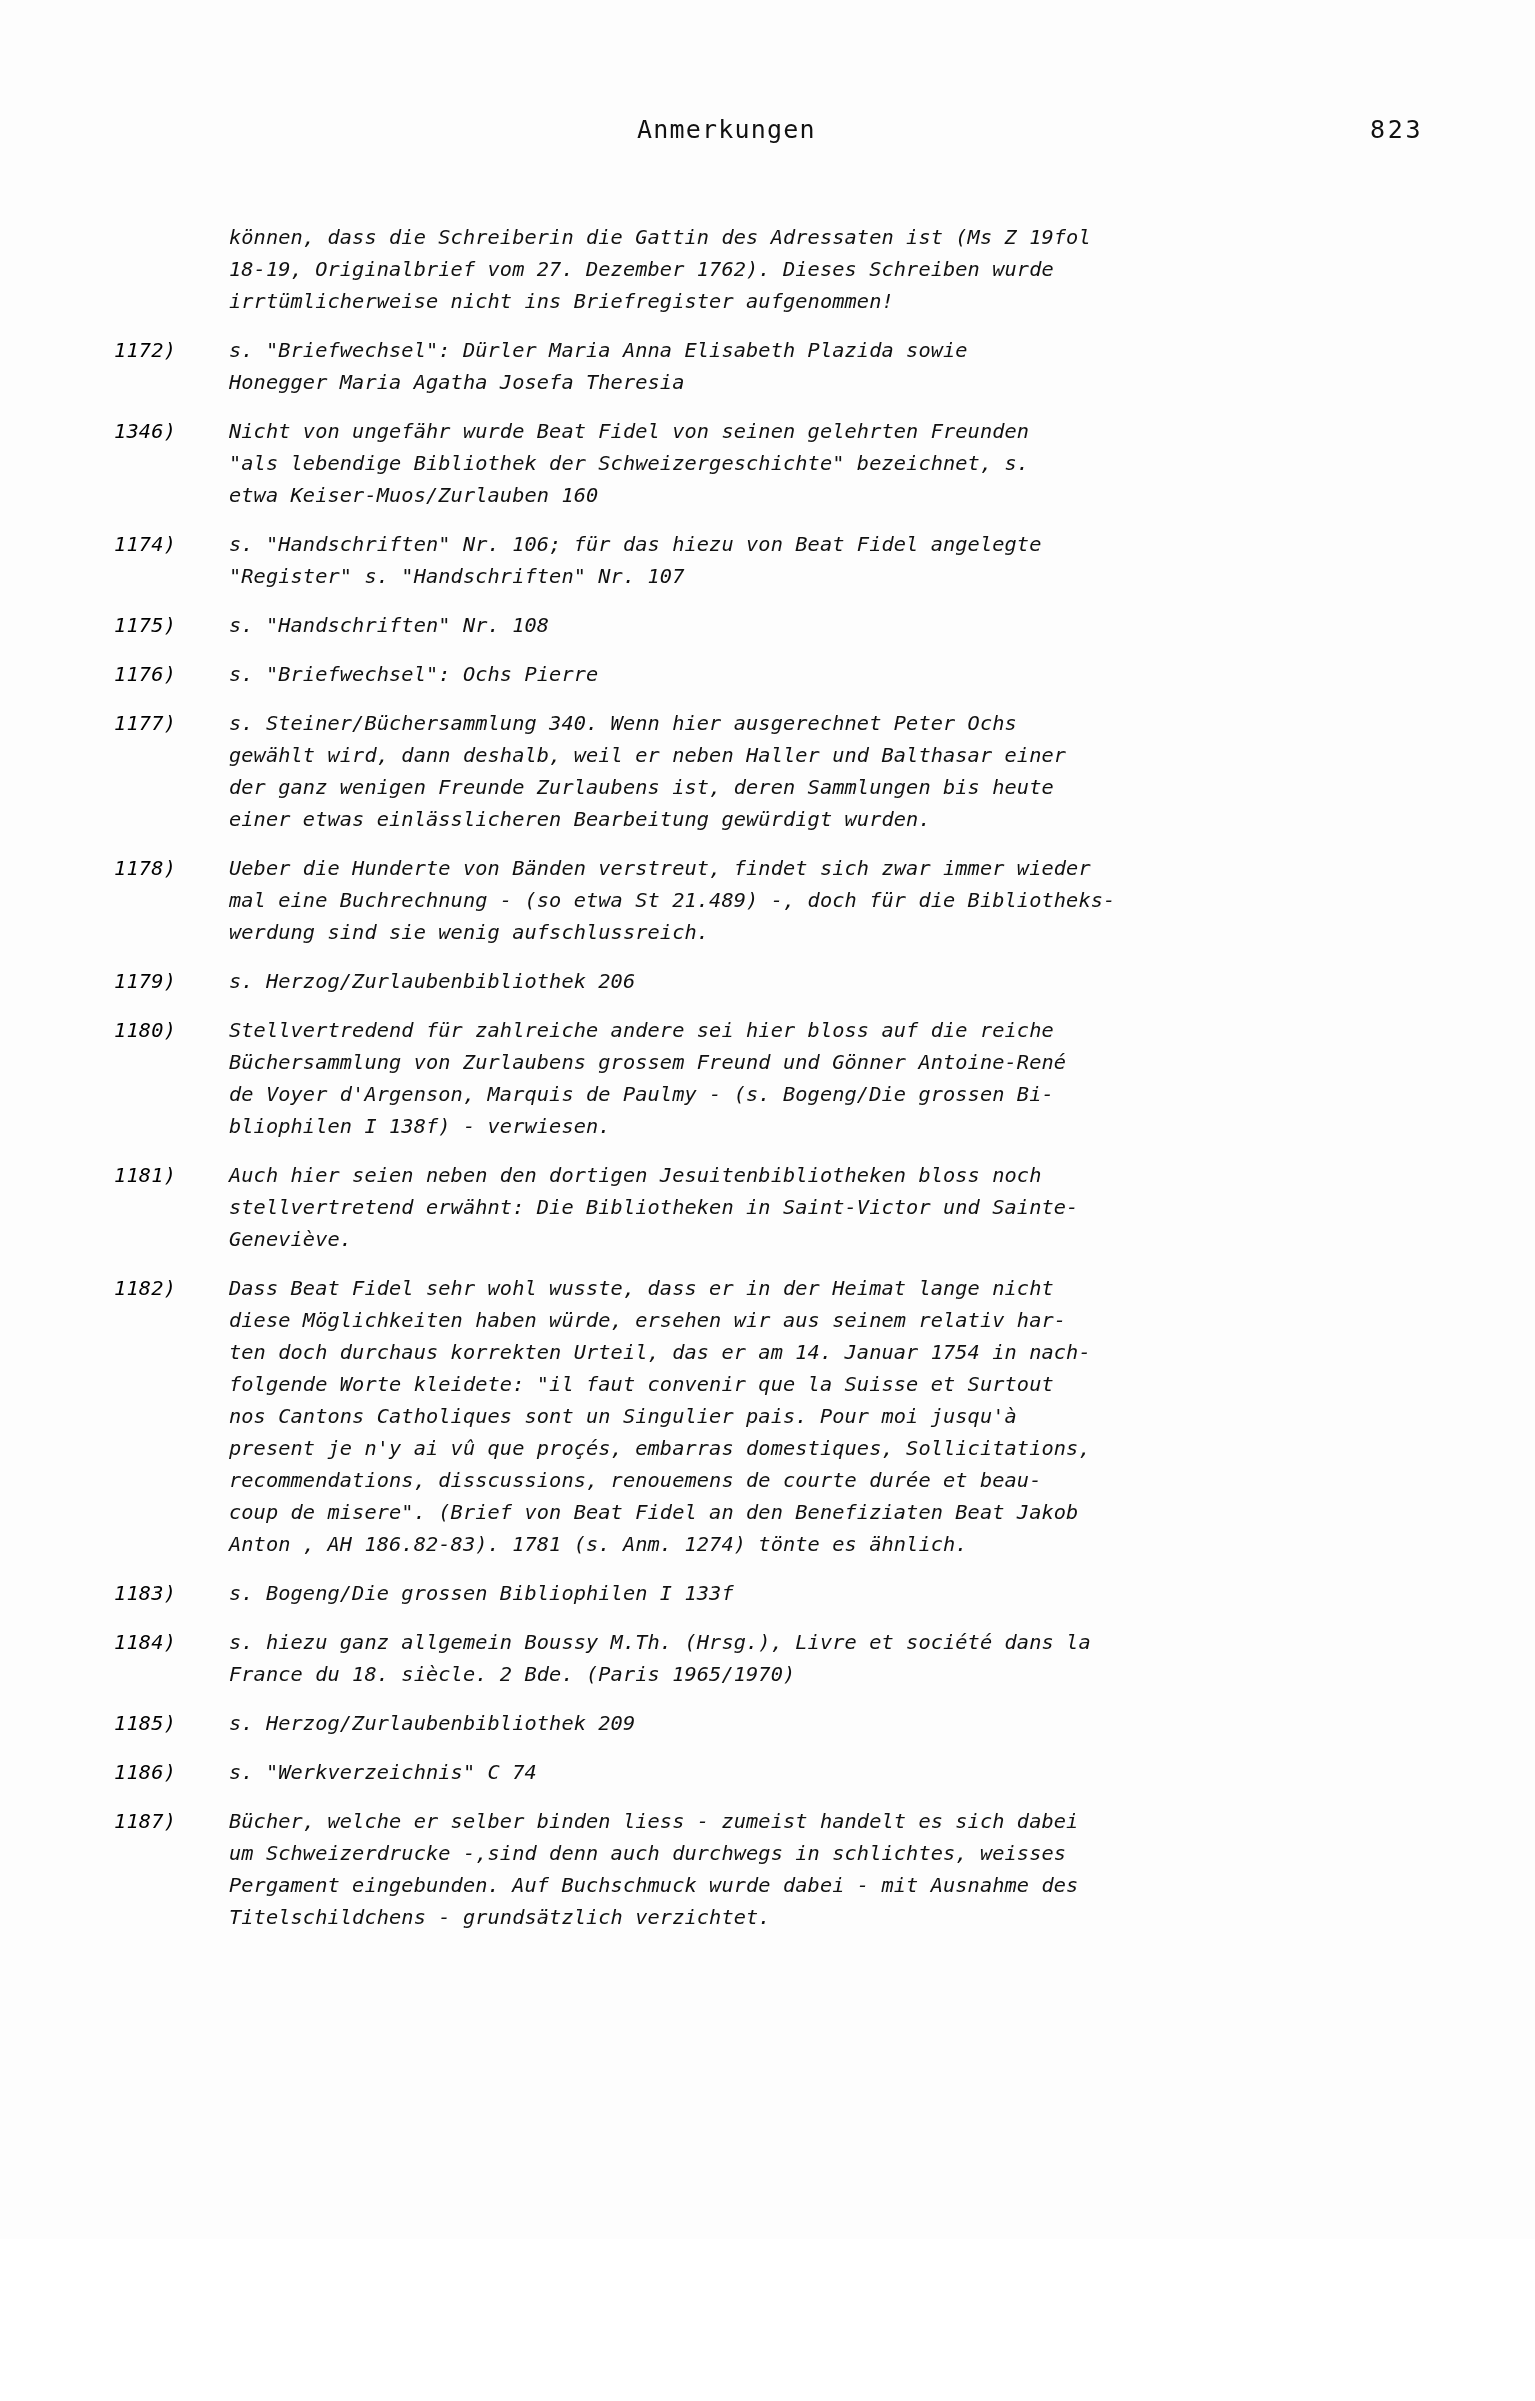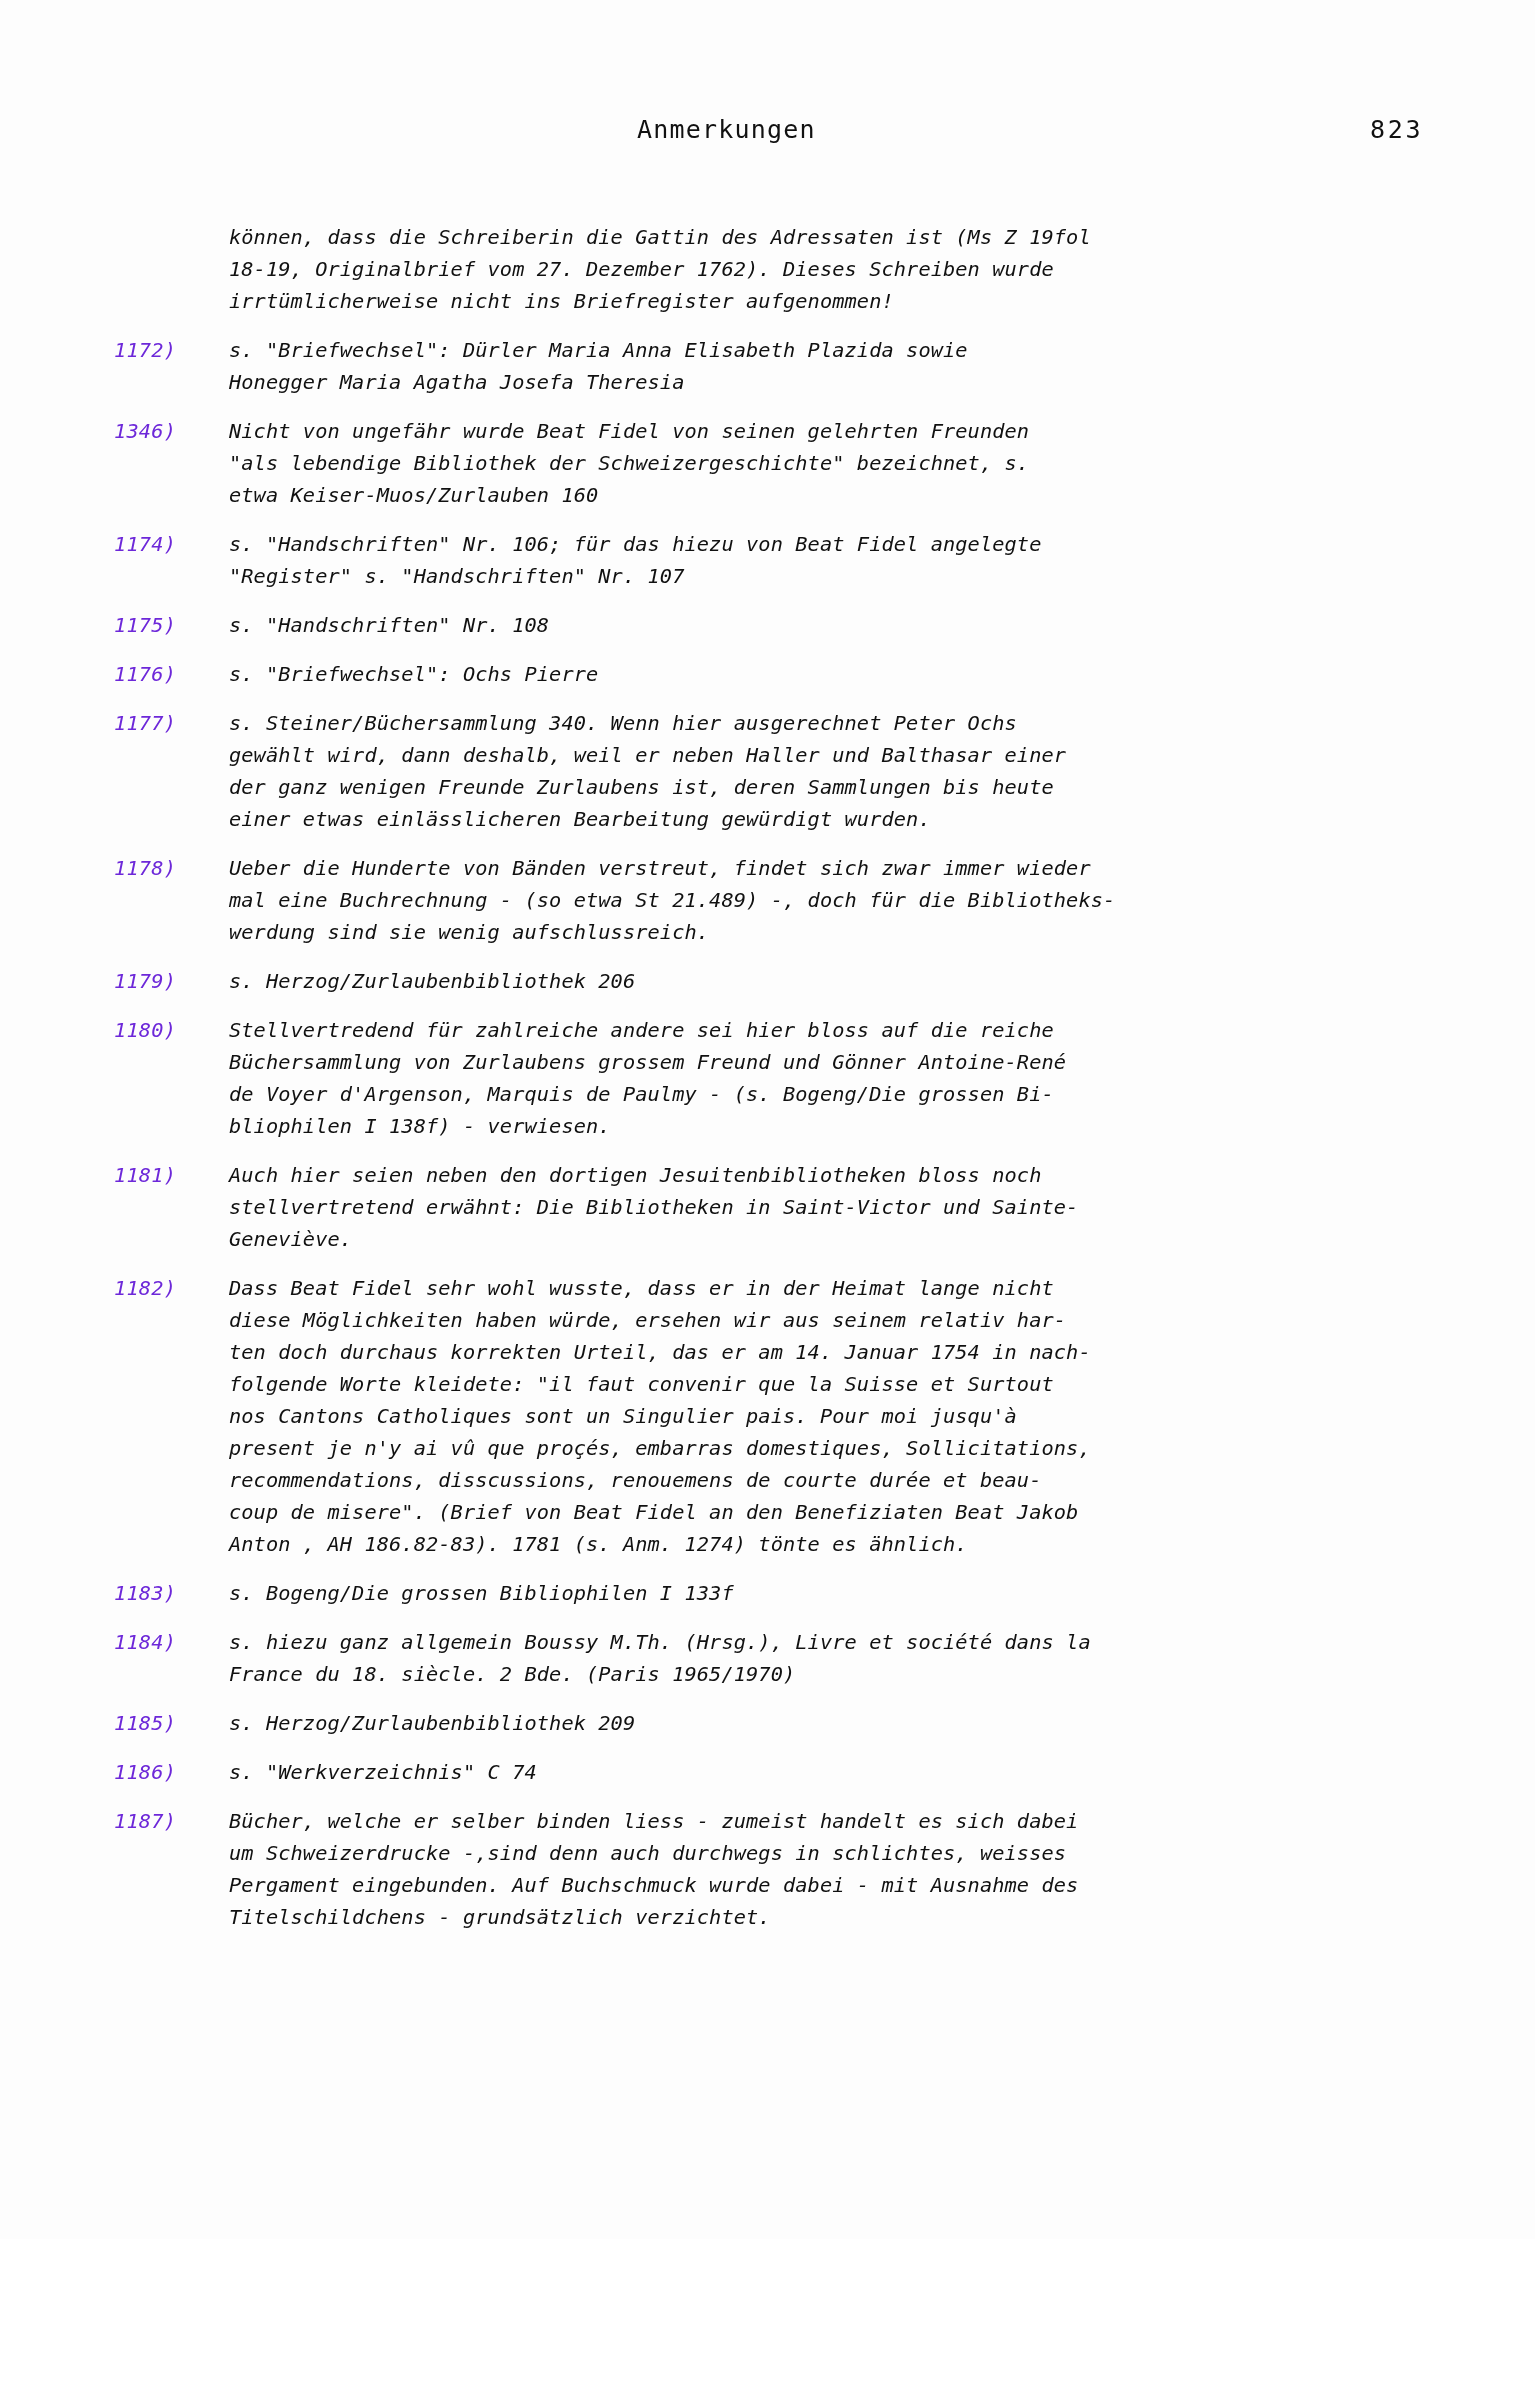--- a/index.html
+++ b/index.html
@@ -60,21 +60,21 @@
     flex-direction: row;
     align-items: flex-start;
     margin-bottom: 17px;
   }
   .note-num {
     flex: 0 0 115px;
     font-family: "DejaVu Sans Mono", monospace;
     font-style: italic;
     font-size: 20.3px;
     line-height: 32px;
-    color: #6d28d9;
+    color: #000000;
     white-space: pre;
     letter-spacing: 0.2px;
   }
   .note-text {
     flex: 1 1 auto;
     font-family: "DejaVu Sans Mono", monospace;
     font-style: italic;
     font-size: 20.3px;
     line-height: 32px;
     color: #111;

